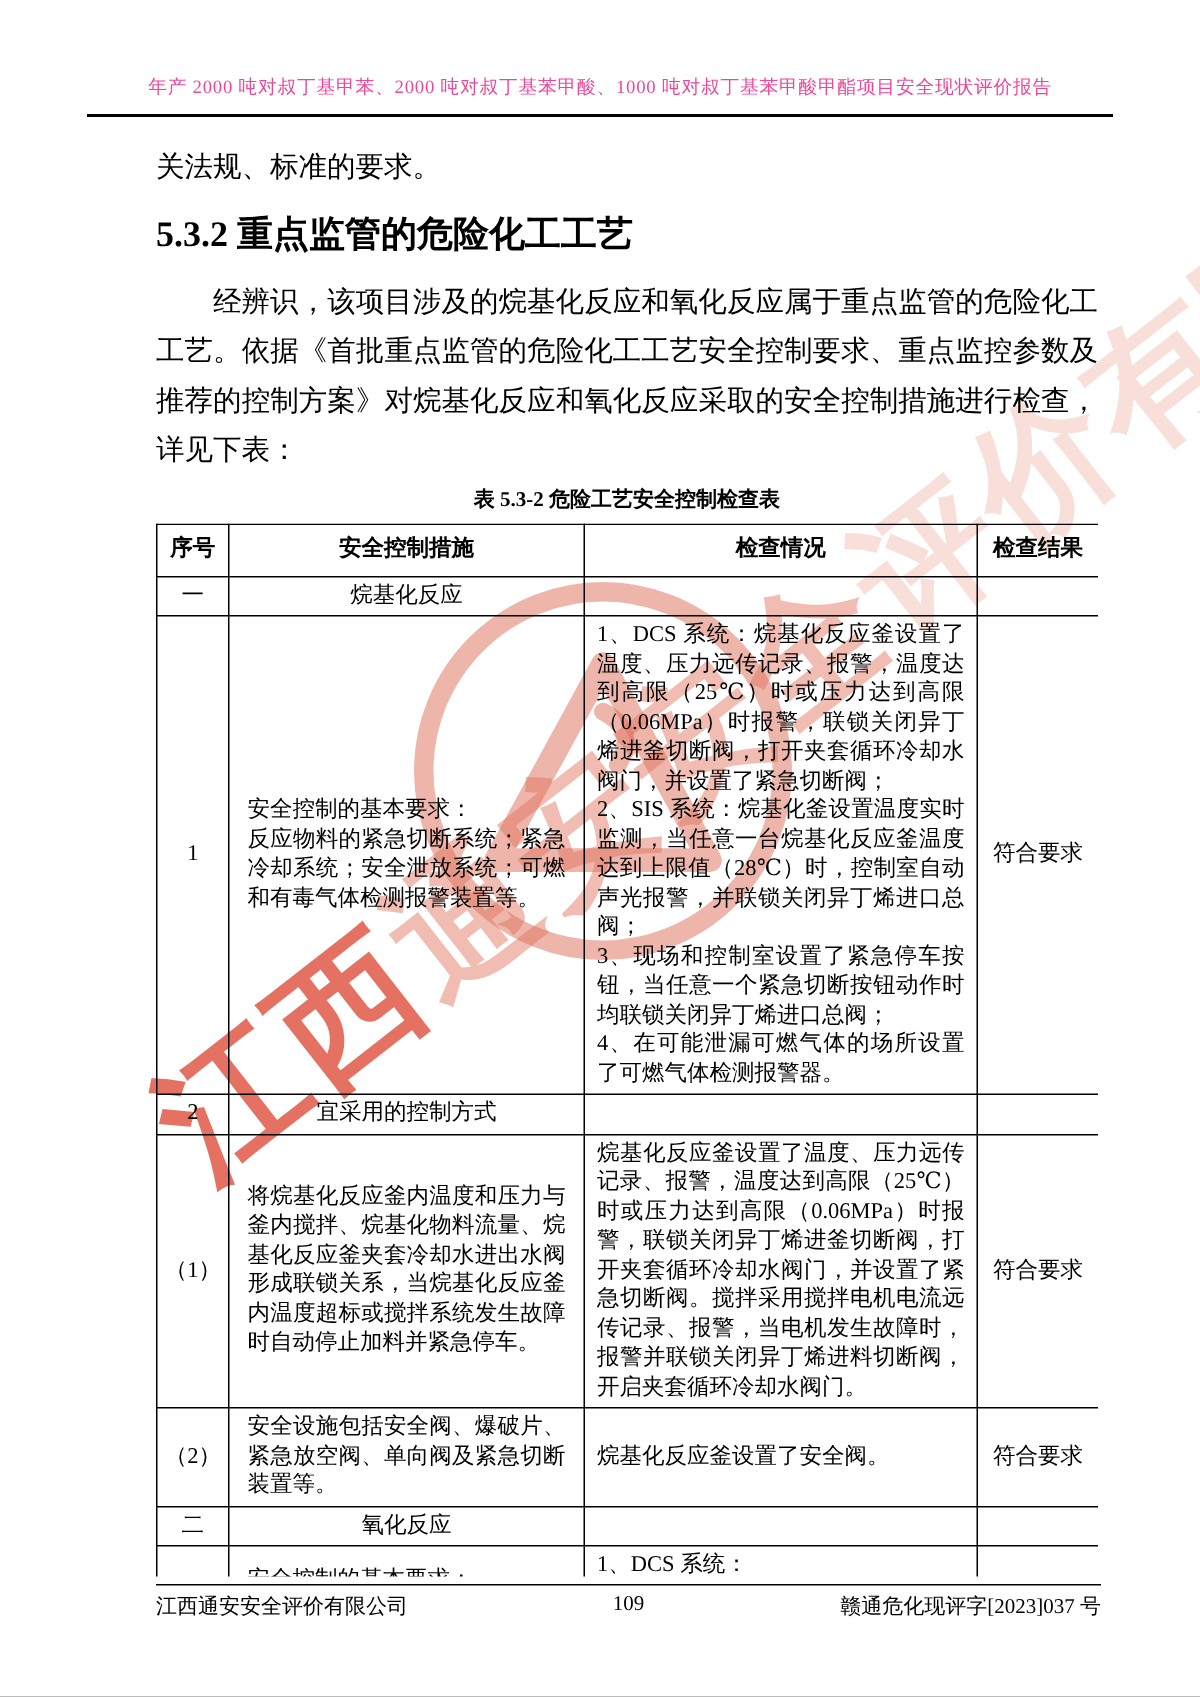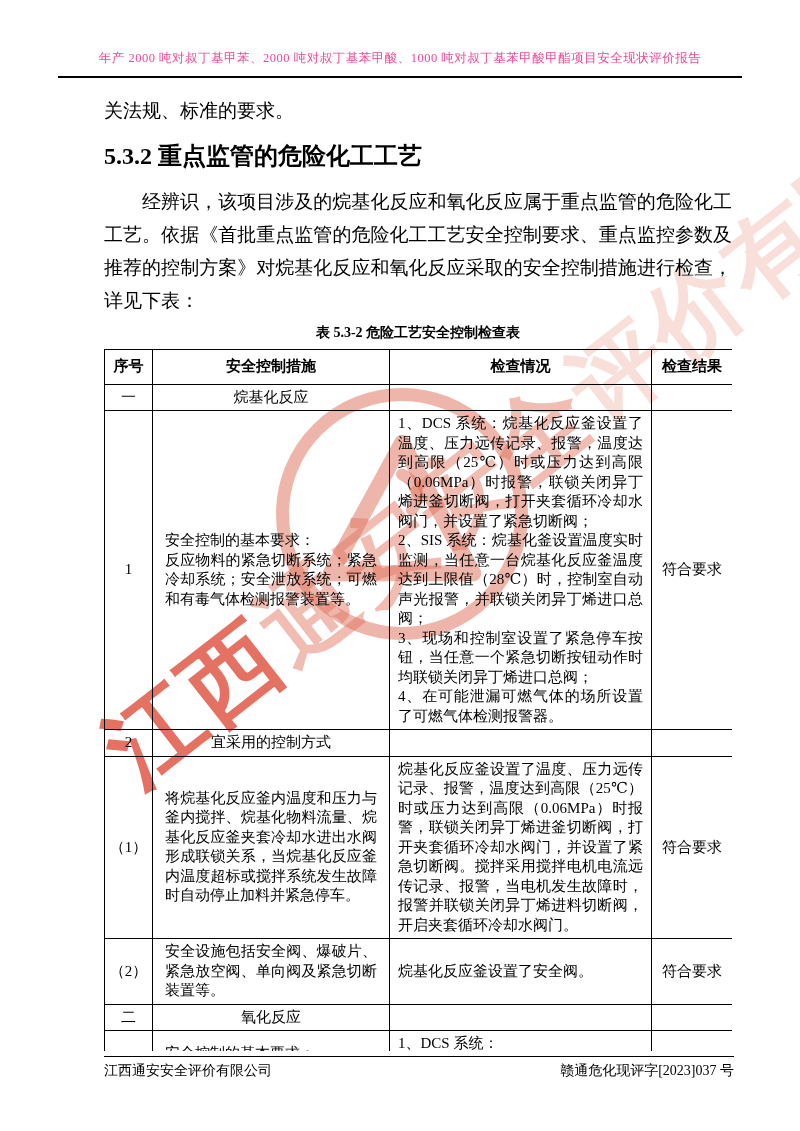--- a/index.html
+++ b/index.html
@@ -149,20 +149,21 @@
 1）氧化反应釜设置了温度、压力远传</td>
               <td class="cell-result"></td>
             </tr>
           </tbody>
       </table>
     </div>
   </div>
 
   <div class="footer-rule"></div>
   <div class="footer-row">
+    <span class="footer-center">109</span>
     <span class="footer-left">江西通安安全评价有限公司</span>
     <span class="footer-right">赣通危化现评字[2023]037 号</span>
   </div>
 
   <div class="watermark">
     <div class="wm-text">
       <span class="wm-seg-a">江西</span><span class="wm-seg-b">通安安全</span><span class="wm-seg-c">评价有限公司</span>
     </div>
     <div class="wm-seal">
       <svg viewBox="0 0 100 100">

